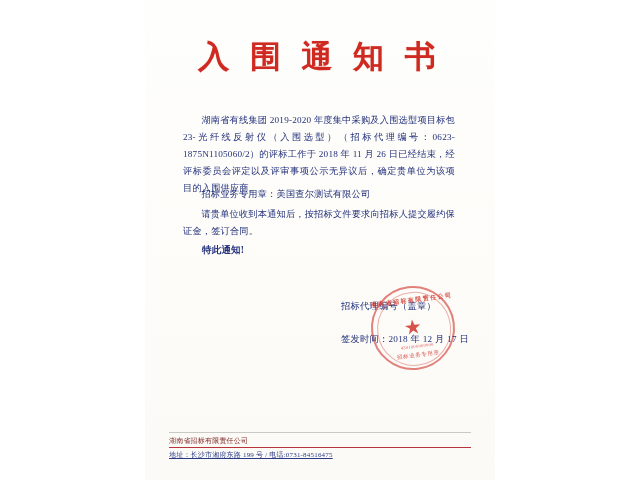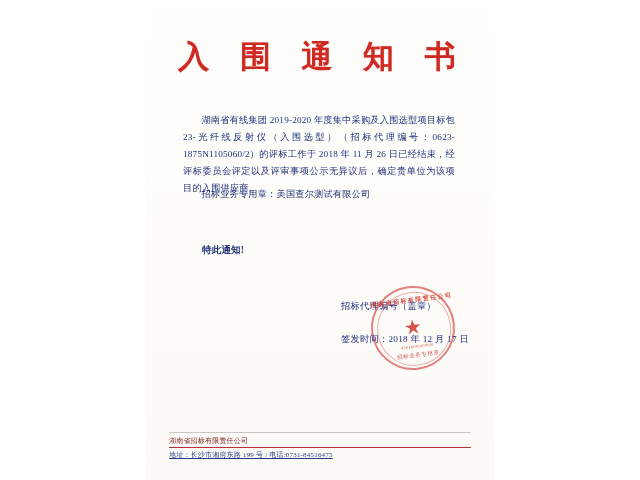--- a/index.html
+++ b/index.html
@@ -53,21 +53,21 @@
   .title {
     position: absolute;
     left: 0;
     top: 36px;
     width: 350px;
     text-align: center;
     color: #cf2a21;
     font-size: 31px;
     letter-spacing: 6px;
     font-weight: bold;
-    font-family: Liberation Mono, monospace;
+    font-family: Liberation Sans, sans-serif;
     text-shadow: 0 0 1px rgba(207,42,33,0.45);
   }
 
   
   .recipient {
     position: absolute;
     left: 38px;
     top: 93px;
     font-size: 10.5px;
     color: #1d2a6b;
@@ -251,20 +251,21 @@
 
     <div class="title">入 围 通 知 书</div>
 
 
     <div class="body-block">
       <p class="para">湖南省有线集团 2019-2020 年度集中采购及入围选型项目标包 23-光纤线反射仪（入围选型）（招标代理编号：0623-1875N1105060/2）的评标工作于 2018 年 11 月 26 日已经结束，经评标委员会评定以及评审事项公示无异议后，确定贵单位为该项目的入围供应商。</p>
     </div>
 
     <div class="manufacturer">招标业务专用章：美国查尔测试有限公司</div>
 
+    <div class="notice">请贵单位收到本通知后，按招标文件要求向招标人提交履约保证金，签订合同。</div>
 
     <div class="hereby">特此通知!</div>
 
     <div class="sign-org">招标代理编号（盖章）</div>
 
     <div class="seal">
       <div class="inner-ring"></div>
       <div class="seal-top">湖南省招标有限责任公司</div>
       <div class="star">★</div>
       <div class="seal-code">4301000000000</div>

